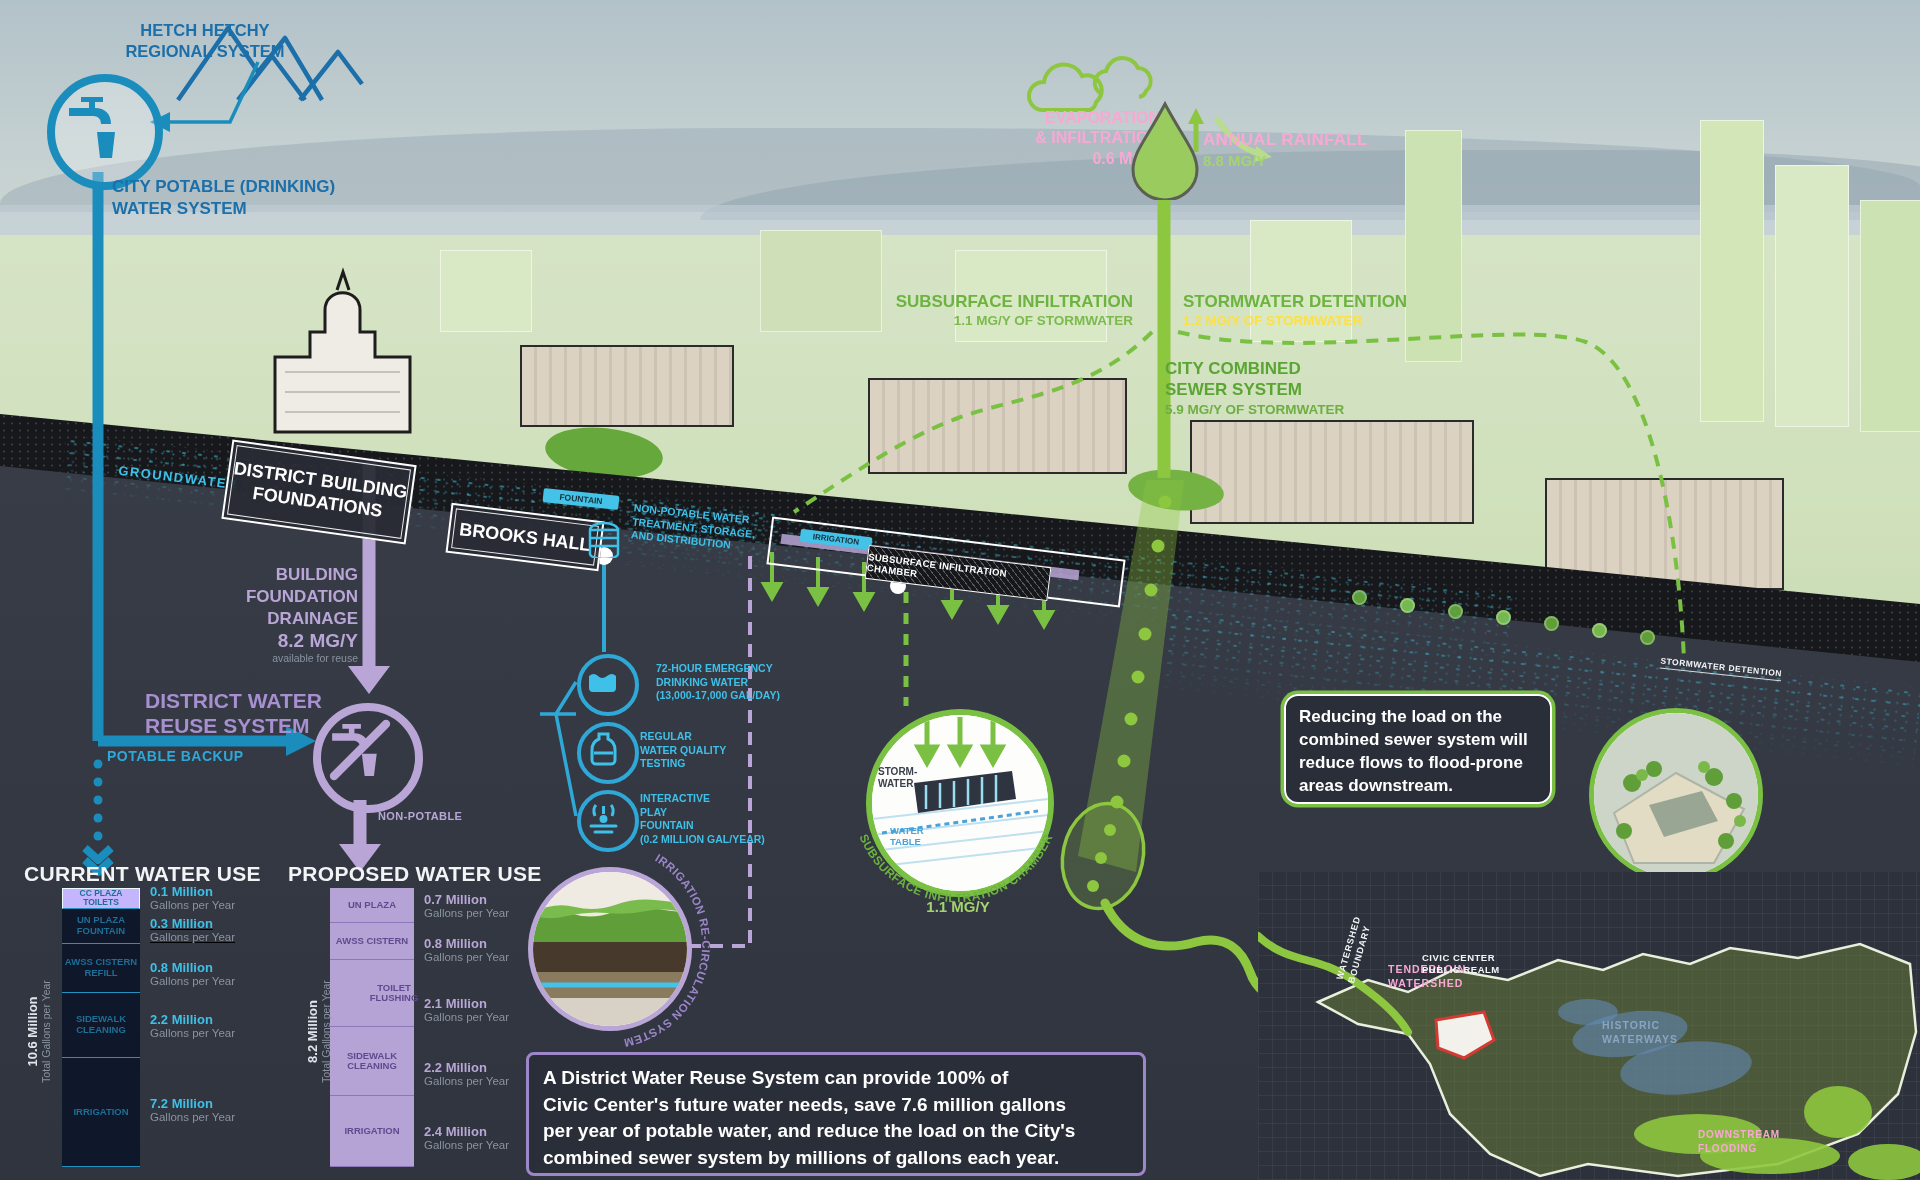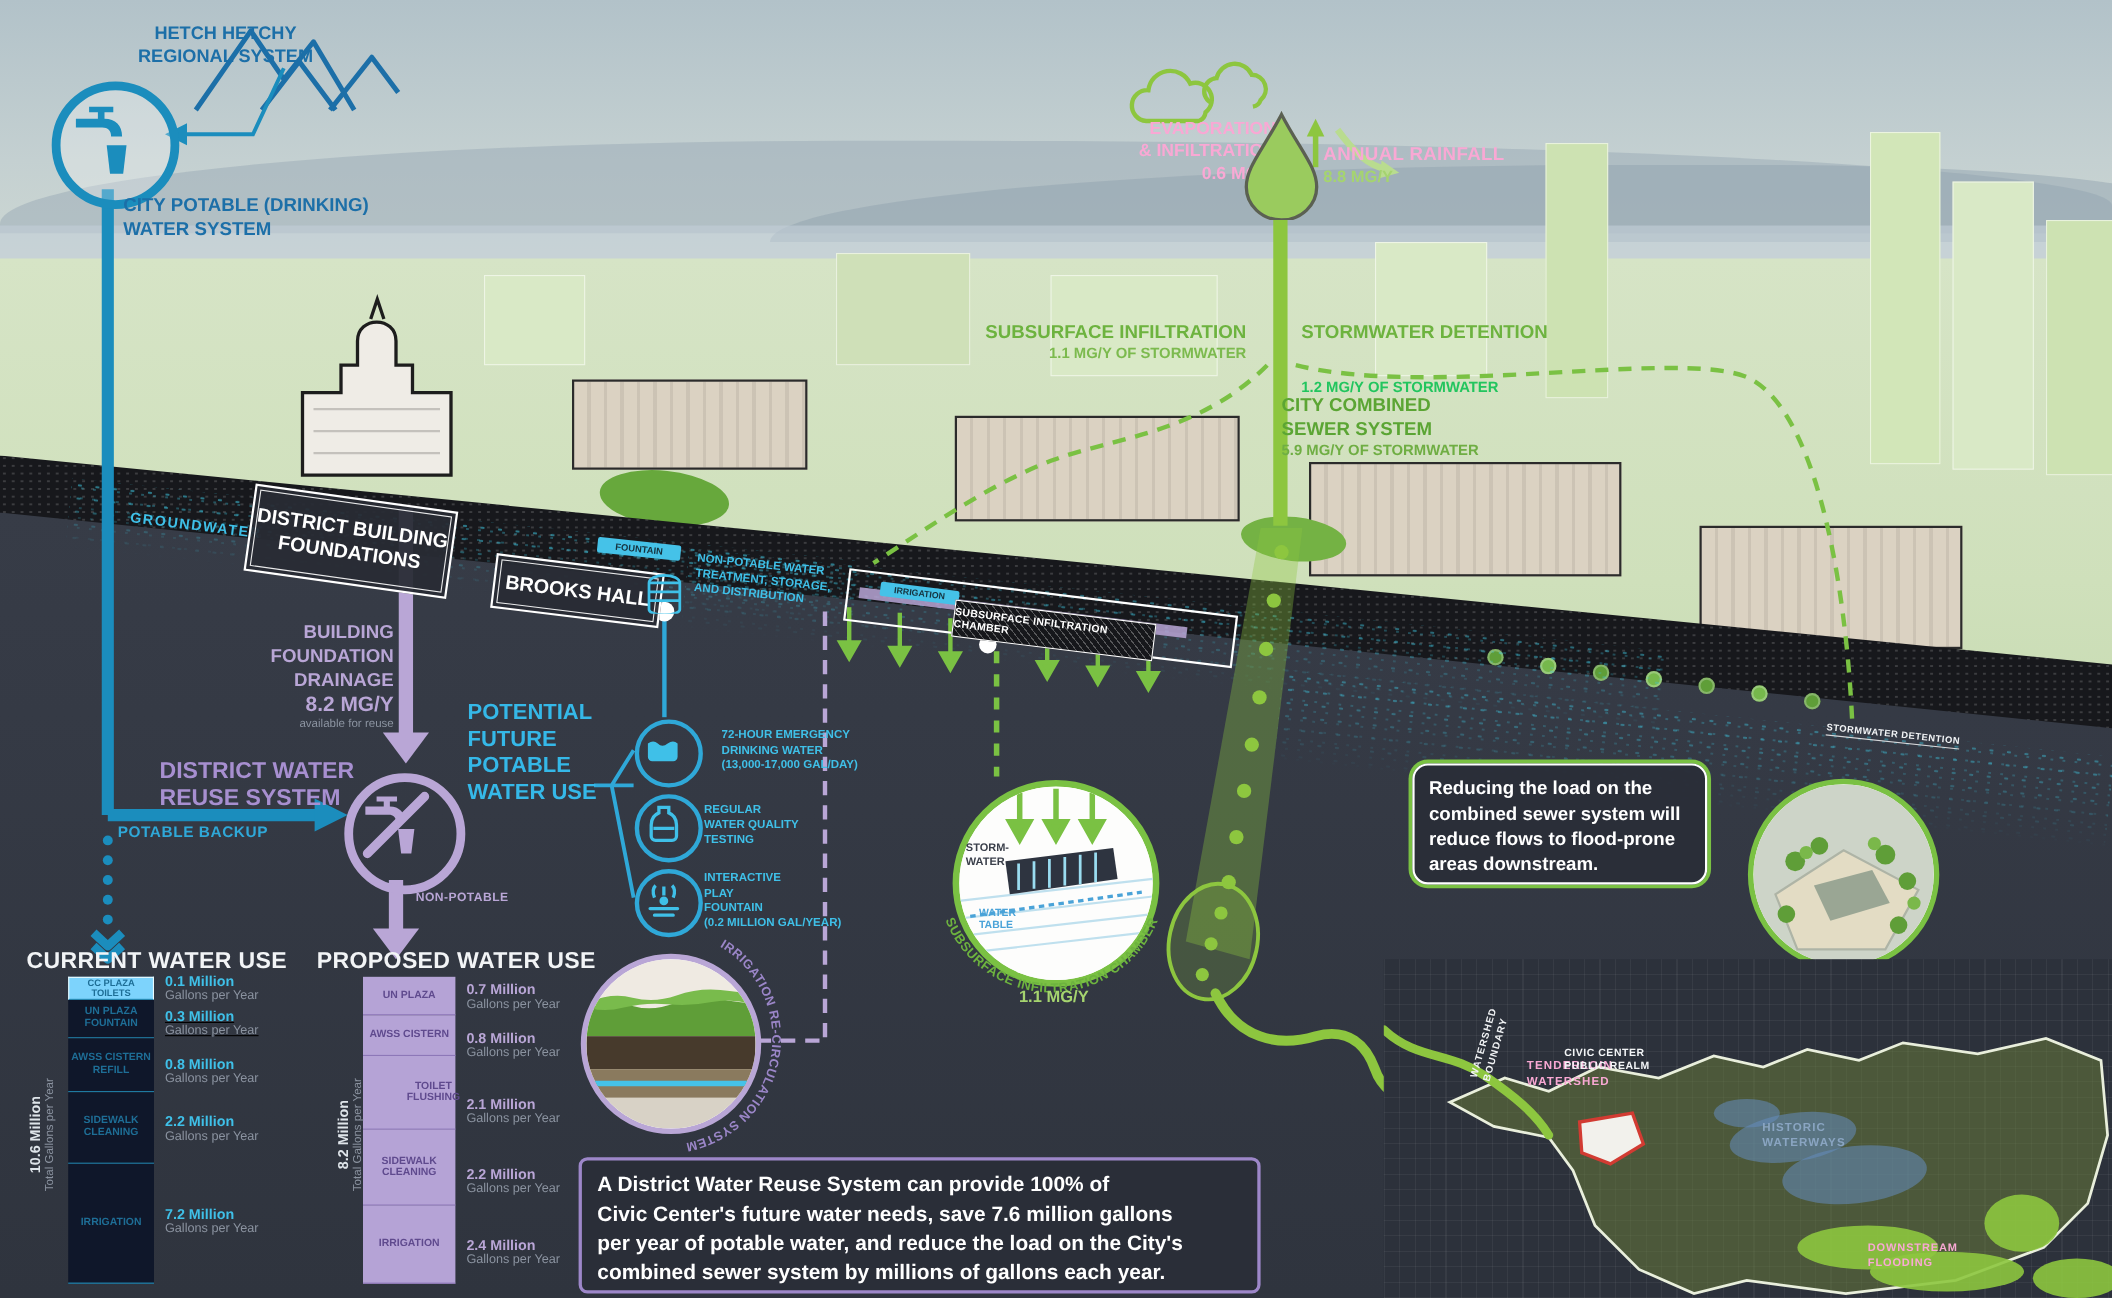--- a/index.html
+++ b/index.html
@@ -52,21 +52,21 @@
   .dbox::after{content:"";position:absolute;inset:3px;border:1.5px solid rgba(255,255,255,.9);pointer-events:none;}
   .pill{background:#45c2e8;color:#16323e;font-weight:bold;text-align:center;border-radius:2px;}
   .hatch{background:#16171b;border:1.5px solid #fff;color:#fff;
     background-image:repeating-linear-gradient(45deg,rgba(255,255,255,.28) 0 1px,transparent 1px 5px);
     display:flex;align-items:center;justify-content:center;}
   
   .barcol{display:flex;flex-direction:column;}
   .brow{display:flex;align-items:center;justify-content:center;text-align:center;
     font-weight:bold;line-height:1.1;}
   .cur .brow{background:#0f172a;color:#1e6e96;border-bottom:1px solid #2492bd;font-size:9.5px;}
-  .cur .brow.first{background:#7dd3fc;border:1.5px solid #eafafd;border-bottom:1px solid #2492bd;}
+  .cur .brow.first{background:#c4b5fd;border:1.5px solid #eafafd;border-bottom:1px solid #2492bd;}
   .pro .brow{background:#b5a3d6;color:#5f4a8e;border-bottom:1px solid #8d77b8;font-size:9.5px;}
   .val1{font-weight:bold;font-size:13px;}
   .val2{font-size:11.5px;color:#8b93a0;line-height:1.1;}
   .rot-total{transform:rotate(-90deg);text-align:center;}
   .rot-total .n{font-weight:bold;font-size:13px;color:#dfe5ea;}
   .rot-total .s{font-size:10.5px;color:#8b93a0;}
   
   .bigcircle{border-radius:50%;overflow:hidden;background:#fff;}
   .callout{background:rgba(42,46,56,.96);color:#fff;font-weight:bold;}
   .map{background:#2c313b;
@@ -223,21 +223,21 @@
   <div class="abs b t-green2" style="left:960px;top:150px;width:200px;text-align:right;font-size:16px;">0.6 MG/Y</div>
   <svg class="abs" style="left:1125px;top:100px;" width="80" height="100">
     <path d="M40,4 C58,38 72,52 72,70 a32,30 0 0 1 -64,0 C8,52 22,38 40,4 Z" fill="#9acb5e" stroke="#5b6052" stroke-width="3"></path>
   </svg>
   <div class="abs b t-green2" style="left:1203px;top:130px;font-size:17px;letter-spacing:.3px;">ANNUAL RAINFALL</div>
   <div class="abs b t-ltgreen" style="left:1203px;top:152px;font-size:15px;">8.8 MG/Y</div>
 
   <div class="abs b t-green" style="left:833px;top:292px;width:300px;text-align:right;font-size:17px;">SUBSURFACE INFILTRATION</div>
   <div class="abs b" style="left:833px;top:313px;width:300px;text-align:right;font-size:13.5px;color:#7cba4e;">1.1 MG/Y OF STORMWATER</div>
   <div class="abs b t-green" style="left:1183px;top:292px;width:300px;font-size:17px;">STORMWATER DETENTION</div>
-  <div class="abs b" style="left:1183px;top:313px;width:300px;font-size:13.5px;color:#22c55e;margin-top:31px;">1.2 MG/Y OF STORMWATER</div>
+  <div class="abs b" style="left:1183px;top:313px;width:300px;font-size:13.5px;color:#fde047;">1.2 MG/Y OF STORMWATER</div>
   <div class="abs pre b t-dkgreen" style="left:1165px;top:358px;width:240px;font-size:17px;line-height:1.25;">CITY COMBINED
 SEWER SYSTEM</div>
   <div class="abs b" style="left:1165px;top:402px;width:260px;font-size:13.5px;color:#6fae43;">5.9 MG/Y OF STORMWATER</div>
 
   <div class="abs b t-cyan" style="left:118px;top:470px;font-size:13px;letter-spacing:1.5px;transform:rotate(7deg);">GROUNDWATER</div>
   <div class="abs dbox pre b" style="left:226px;top:452px;width:182px;height:76px;font-size:18px;line-height:1.2;transform:rotate(8deg);">DISTRICT BUILDING
 FOUNDATIONS</div>
   <div class="abs dbox b" style="left:448px;top:512px;width:150px;height:46px;font-size:18px;transform:rotate(7deg);">BROOKS HALL</div>
   <div class="abs pill" style="left:543px;top:492px;width:76px;height:14px;font-size:8.5px;line-height:14px;transform:rotate(6deg);">FOUNTAIN</div>
 
@@ -266,24 +266,20 @@
   <div class="abs b" style="left:107px;top:748px;font-size:14px;color:#2fa8d8;letter-spacing:.5px;">POTABLE BACKUP</div>
 
   <div class="abs" style="left:313px;top:703px;width:94px;height:94px;border:8px solid #b9a6d6;border-radius:50%;">
     <svg width="78" height="78" viewBox="0 0 84 84">
       <path d="M12,24 h18 v-5 h-7 v-5 h20 v5 h-7 v5 c9,0 15,6 15,15 h-9 c0,-4.5 -3,-7 -7,-7 H12 Z" fill="#b9a6d6"></path>
       <path d="M44,46 h16 l-3,24 h-10 Z" fill="#b9a6d6"></path>
       <path d="M14,70 L70,14" stroke="#b9a6d6" stroke-width="9" stroke-linecap="round"></path>
     </svg>
   </div>
   <div class="abs b t-purple" style="left:378px;top:810px;font-size:11px;letter-spacing:.4px;">NON-POTABLE</div>
-  <div class="abs pre b t-cyan" style="left:425px;top:636px;width:160px;font-size:20px;line-height:1.2;color:#35b8e8;">POTENTIAL
-FUTURE
-POTABLE
-WATER USE</div>
 
   <div class="abs" style="left:577px;top:654px;width:54px;height:54px;border:4.5px solid #2fa8d8;border-radius:50%;">
     <svg width="45" height="45" viewBox="0 0 45 45">
         <path d="M8,18 q5,-4 9,0 t9,0 t9,0 v12 a4,4 0 0 1 -4,4 H12 a4,4 0 0 1 -4,-4 Z" fill="#3fc0e8"></path>
       </svg>
   </div>
   <div class="abs" style="left:577px;top:722px;width:54px;height:54px;border:4.5px solid #2fa8d8;border-radius:50%;">
     <svg width="45" height="45" viewBox="0 0 45 45">
         <path d="M18,8 h9 v5 c5,2 7,6 7,11 v10 a4,4 0 0 1 -4,4 H15 a4,4 0 0 1 -4,-4 V24 c0,-5 2,-9 7,-11 Z" fill="none" stroke="#3fc0e8" stroke-width="3"></path>
         <path d="M13,27 h19" stroke="#3fc0e8" stroke-width="3"></path>

